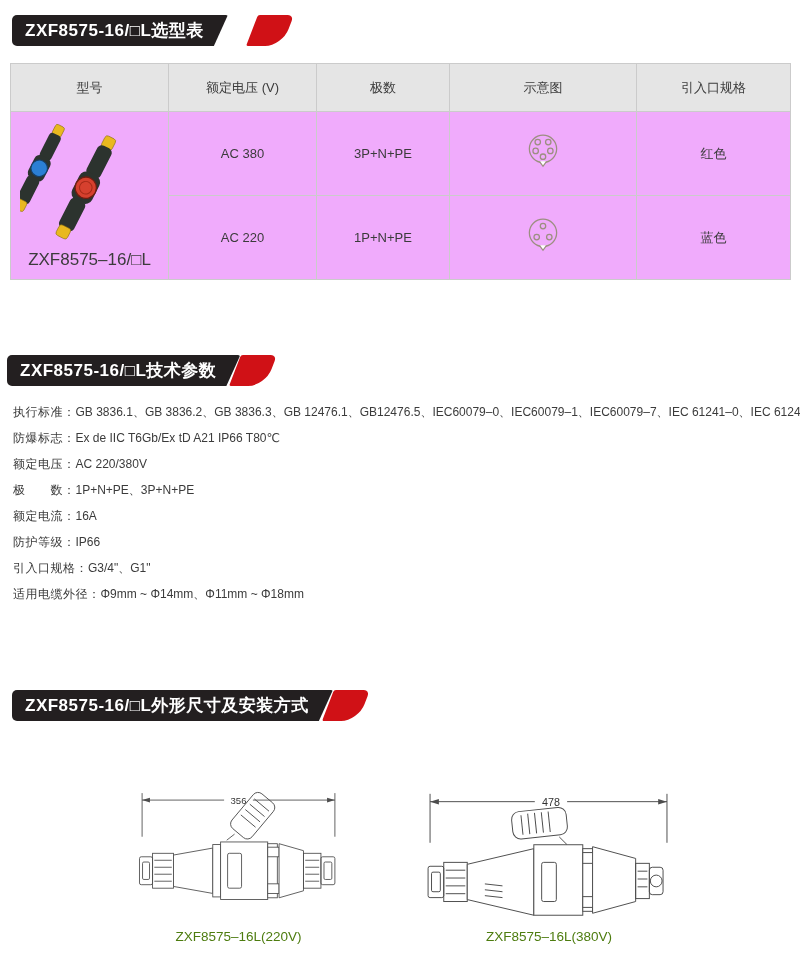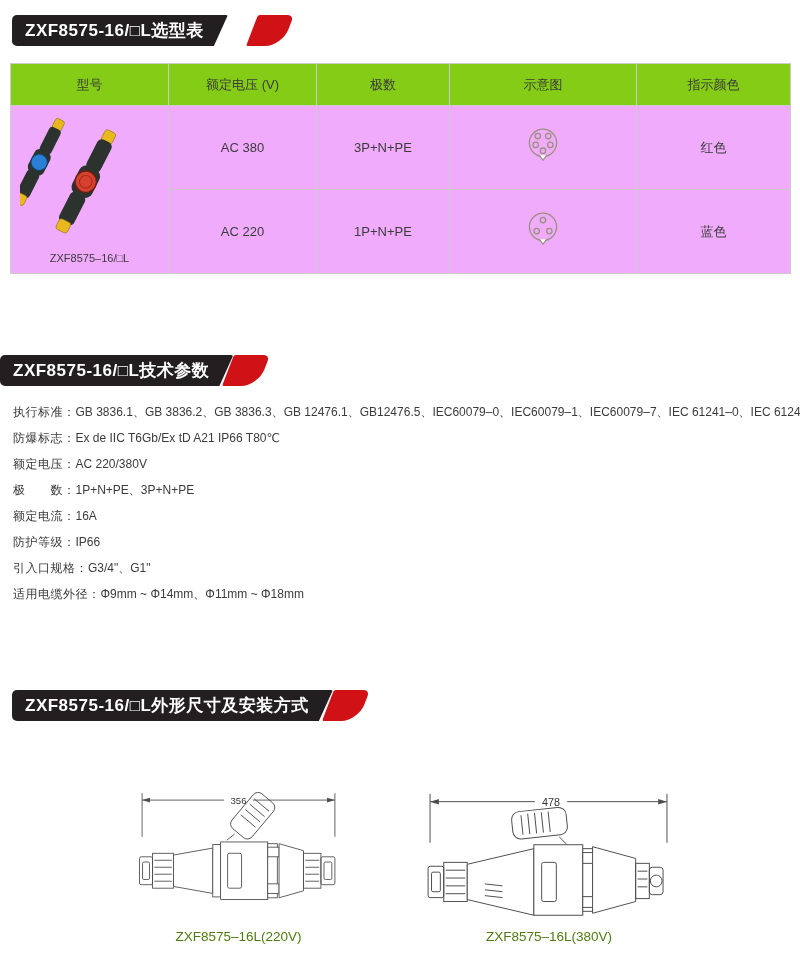--- a/index.html
+++ b/index.html
@@ -27,25 +27,25 @@
 
   
   #sel-table {
     position:absolute; left:10px; top:63px; width:780px;
     border-collapse:collapse; table-layout:fixed;
   }
   #sel-table th, #sel-table td {
     border:1px solid #cbcbcb; text-align:center; vertical-align:middle;
     color:#3b3b3b; font-size:13px; font-weight:normal;
   }
-  #sel-table thead th { background:#84cc16; height:42px; }
+  #sel-table thead th { background:#e5e5e5; height:48px; }
   #sel-table tbody td { height:84px; background:#f0abfc; }
   .model-cell { position:relative; }
   .model-photo { position:absolute; left:50%; top:8px; transform:translateX(-50%); }
-  .model-label { position:absolute; left:0; right:0; bottom:9px; text-align:center; font-size:11px; color:#3b3b3b; }
+  .model-label { position:absolute; left:0; right:0; bottom:9px; text-align:center; font-size:17px; color:#3b3b3b; }
 
   
   #spec-list { position:absolute; left:13px; top:399px; width:784px; list-style:none; }
   #spec-list li { line-height:26px; font-size:12px; color:#3b3b3b; white-space:nowrap; }
   #spec-list .spec-label { letter-spacing:0.5px; }
 
   
   .drawing { position:absolute; top:786px; height:160px; }
   #drawing-220 { left:136px; width:205px; }
   #drawing-380 { left:424px; width:250px; }
@@ -73,21 +73,21 @@
         <col style="width:133px">
         <col style="width:187px">
         <col style="width:154px">
       </colgroup>
     <thead>
       <tr>
         <th>型号</th>
         <th>额定电压 (V)</th>
         <th>极数</th>
         <th>示意图</th>
-        <th>指示颜色</th>
+        <th>引入口规格</th>
       </tr>
     </thead>
     <tbody>
       <tr>
         <td rowspan="2" class="model-cell">
           <span class="model-photo">
             <svg width="140" height="138" viewBox="0 0 140 142">
 
               <g transform="translate(40,6) rotate(27)">
                 <rect x="-5" y="0" width="10" height="12" rx="2.5" fill="#e9b81f" stroke="#8a6d10" stroke-width="0.6"></rect>
@@ -136,21 +136,21 @@
             <circle cx="18" cy="10.5" r="2.6"></circle>
             <circle cx="12" cy="21" r="2.6"></circle>
             <circle cx="24" cy="21" r="2.6"></circle>
           </svg>
         </td>
         <td>蓝色</td>
       </tr>
     </tbody>
   </table>
 
-  <div class="banner" style="left:0; top:355px;">
+  <div class="banner" style="left:7px; top:355px;">
     <div class="banner-black">ZXF8575-16/□L技术参数</div>
     <div class="banner-red"></div>
   </div>
 
   <ul id="spec-list">
     <li><span class="spec-label">执行标准：</span><span>GB 3836.1、GB 3836.2、GB 3836.3、GB 12476.1、GB12476.5、IEC60079–0、IEC60079–1、IEC60079–7、IEC 61241–0、IEC 61241–1</span></li>
     <li><span class="spec-label">防爆标志：</span><span>Ex de IIC T6Gb/Ex tD A21 IP66 T80℃</span></li>
     <li><span class="spec-label">额定电压：</span><span>AC 220/380V</span></li>
     <li><span class="spec-label">极　　数：</span><span>1P+N+PE、3P+N+PE</span></li>
     <li><span class="spec-label">额定电流：</span><span>16A</span></li>

